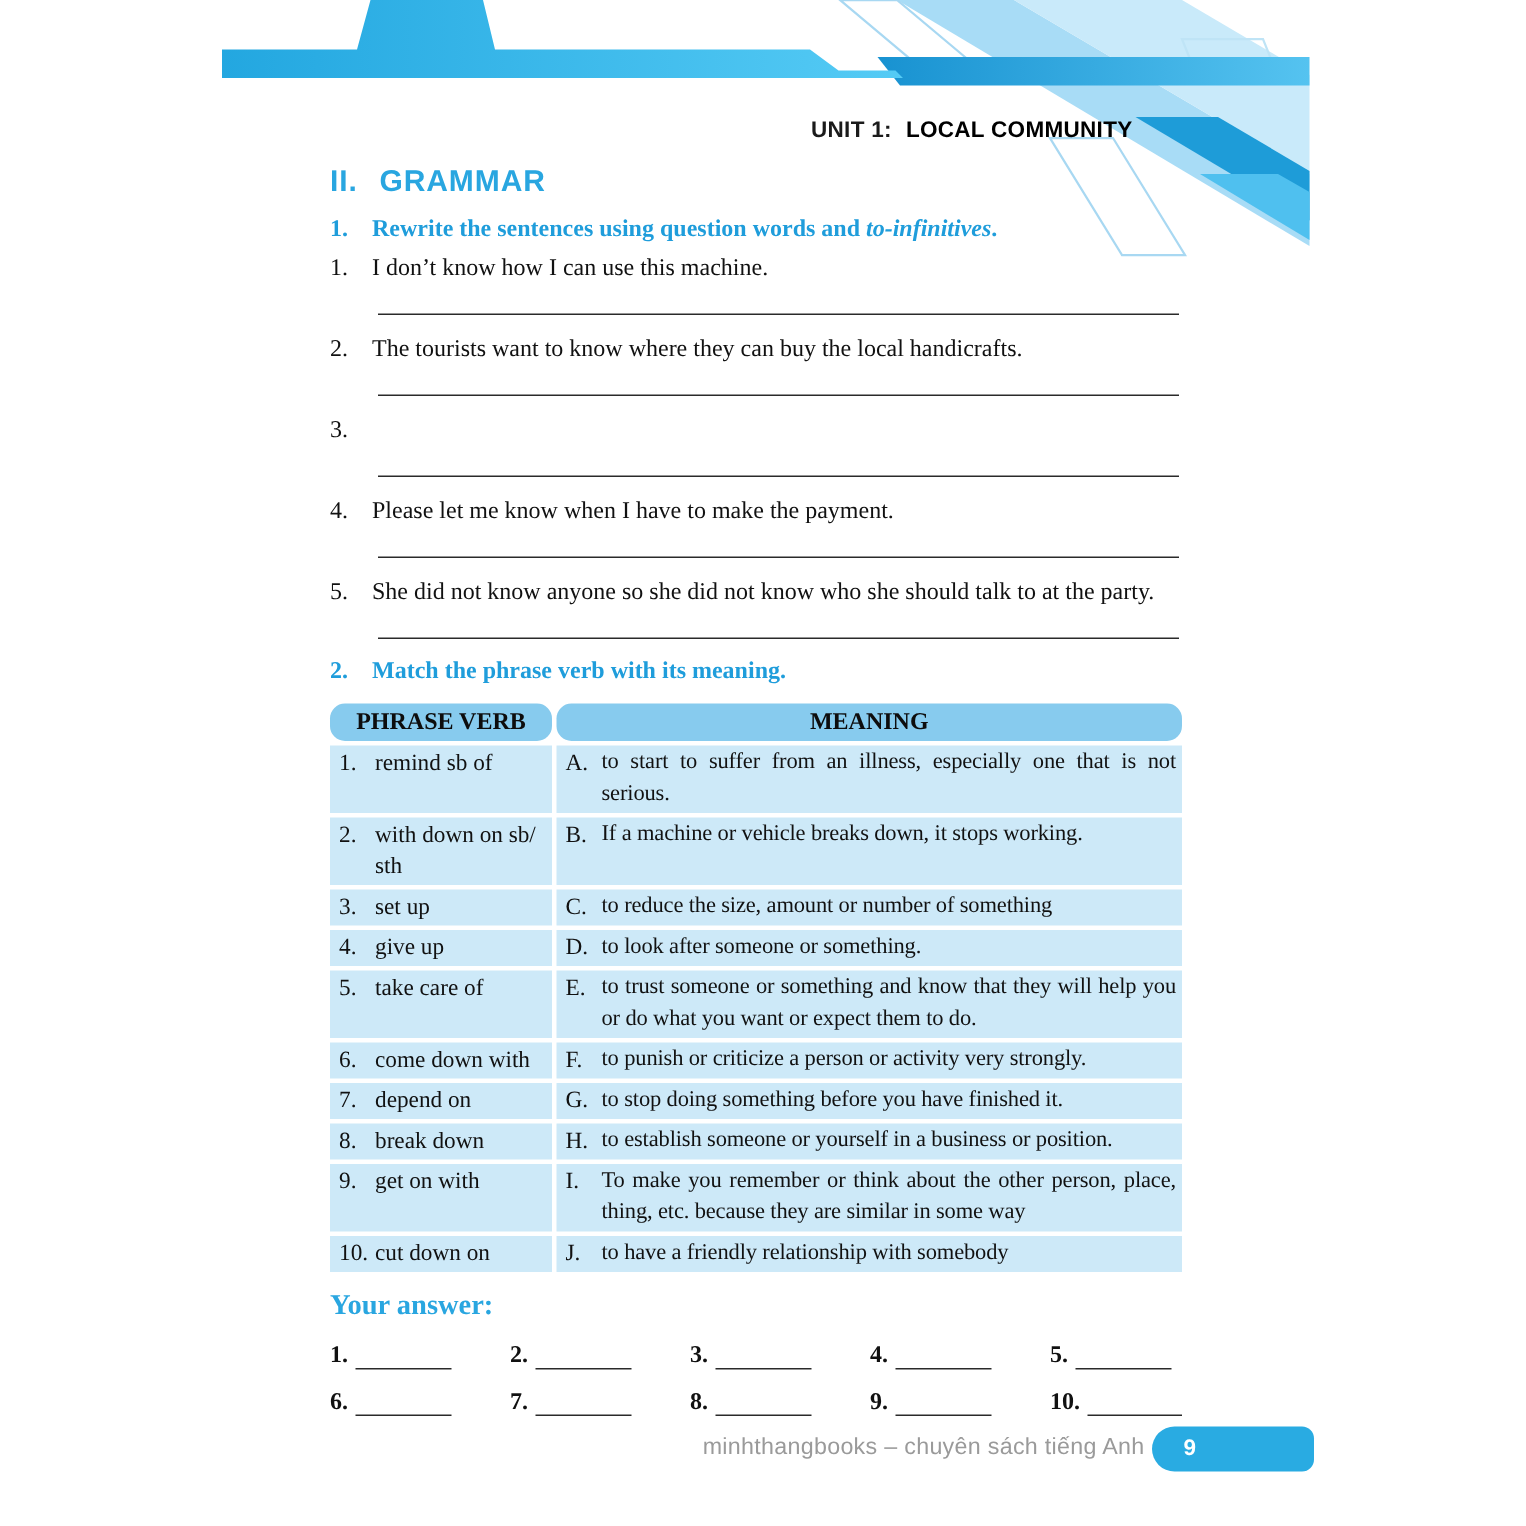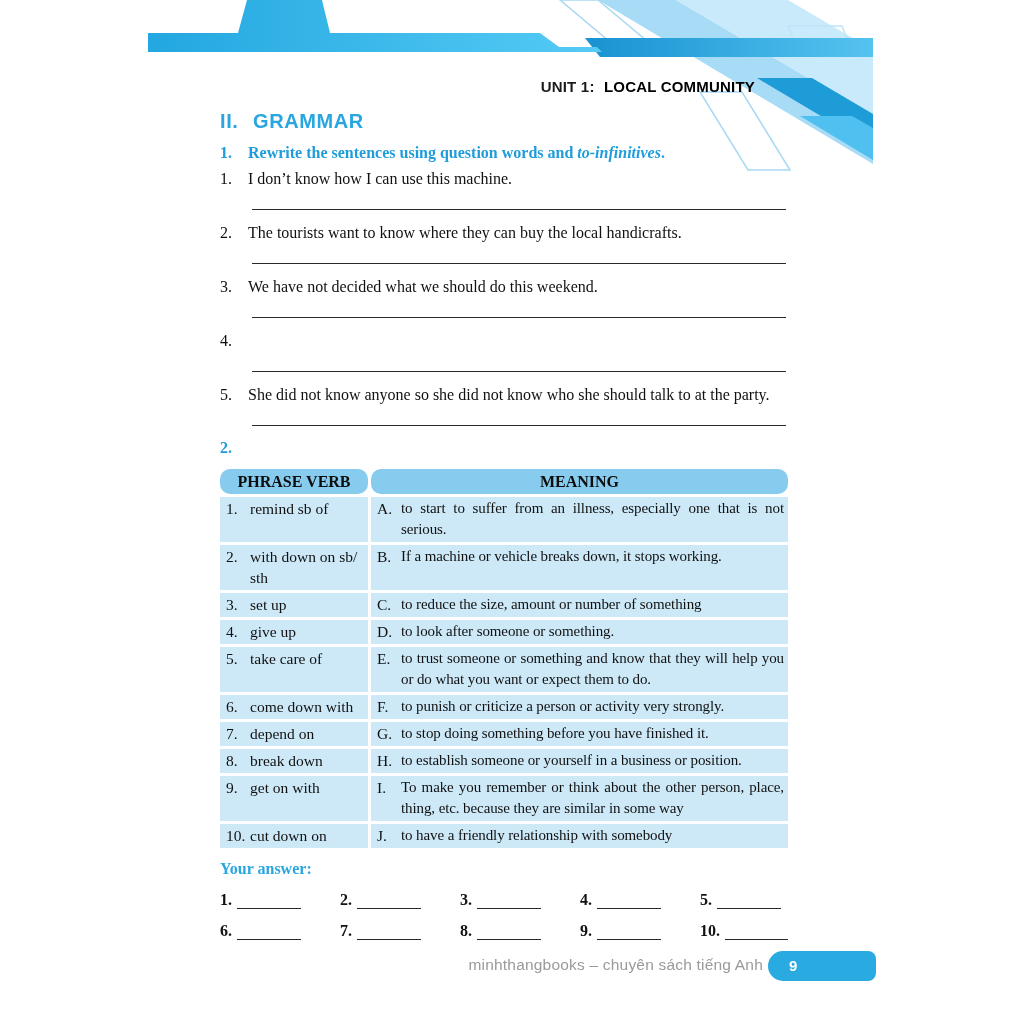--- a/index.html
+++ b/index.html
@@ -57,21 +57,21 @@
     background:#cde9f8; vertical-align:top; padding:1px 4px 2px 6px;
     font-size:15.5px; line-height:21px;
   }
   col.c-phrase { width:148px; }
   .cell-flex { display:flex; }
   .cell-flex .tag { width:24px; flex:none; }
   .cell-flex .txt { flex:1; }
   td.meaning-cell .txt { text-align:justify; font-size:15px; letter-spacing:-0.1px; }
 
   
-  .your-answer-label { margin-top:9px; font-weight:bold; font-size:16px; color:#29a6e0; }
+  .your-answer-label { margin-top:9px; font-weight:bold; font-size:19px; color:#29a6e0; }
   .answers-row {
     display:flex; justify-content:space-between; width:568px; margin-top:13px;
     font-size:16px; font-weight:bold;
   }
   .answer-slot { display:flex; width:88px; }
   .answer-slot .slot-num { flex:none; }
   .answer-slot .slot-line {
     flex:1; margin-left:5px; border-bottom:1.4px solid #2a2a2a;
     height:18px; max-width:64px;
   }
@@ -147,44 +147,45 @@
           <div class="sentence-item">
             <span class="snum">2.</span>
             <span class="stext">The tourists want to know where they can buy the local handicrafts.</span>
           </div>
           <div class="blank-line"></div>
         </div>
 
         <div class="sentence-block">
           <div class="sentence-item">
             <span class="snum">3.</span>
-            <span class="stext">We have not decided what we should do this weekend.</span>
           </div>
           <div class="blank-line"></div>
         </div>
 
         <div class="sentence-block">
           <div class="sentence-item">
             <span class="snum">4.</span>
+            <span class="stext">Please let me know when I have to make the payment.</span>
           </div>
           <div class="blank-line"></div>
         </div>
 
         <div class="sentence-block">
           <div class="sentence-item">
             <span class="snum">5.</span>
             <span class="stext">She did not know anyone so she did not know who she should talk to at the party.</span>
           </div>
           <div class="blank-line"></div>
         </div>
 
     </div>
 
     <div class="instruction second">
       <span class="inum">2.</span>
+      <span>Match the phrase verb with its meaning.</span>
     </div>
 
     <table class="match-table">
       <colgroup>
           <col class="c-phrase">
           <col class="c-meaning">
         </colgroup>
       <thead>
         <tr>
           <th>PHRASE VERB</th>

